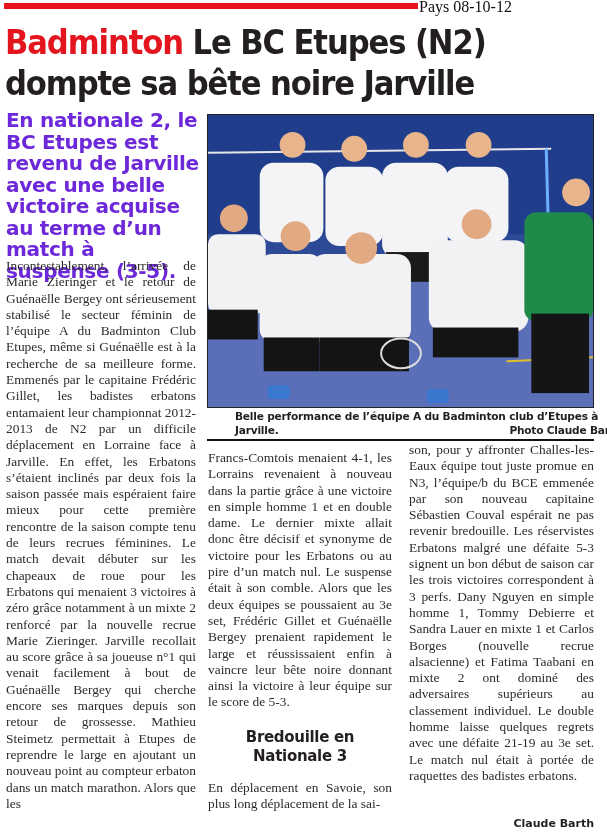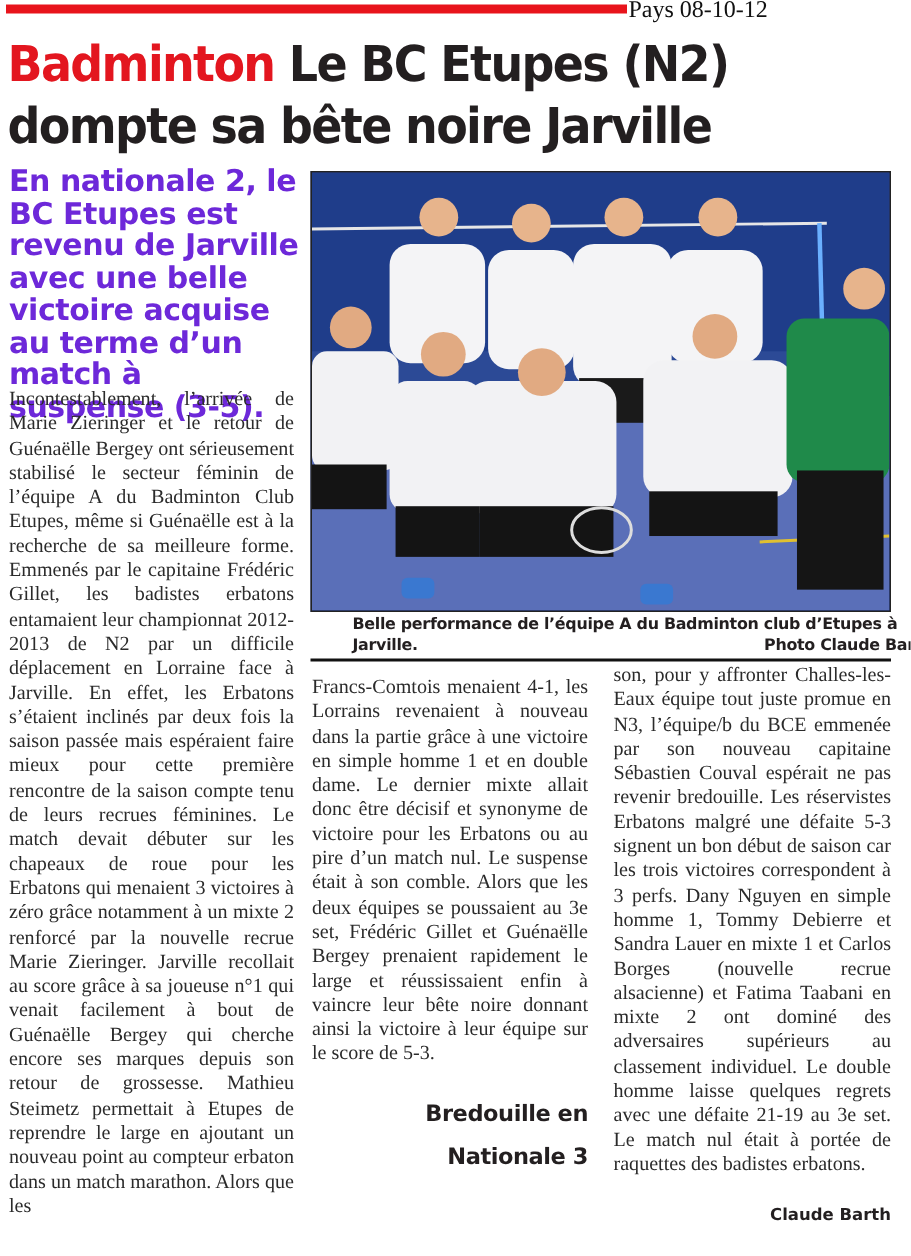--- a/index.html
+++ b/index.html
@@ -13,23 +13,23 @@
     .headline .kicker { color: #e3161f; }
 
     .lede { position: absolute; left: 6px; top: 110px; width: 196px; font-family: "DejaVu Sans", sans-serif; font-weight: bold; font-size: 20px; line-height: 21.5px; color: #6d28d9; letter-spacing: -0.3px; }
 
     .col { position: absolute; font-family: "Liberation Serif", serif; font-size: 13.4px; line-height: 16.3px; color: #2b2b2b; text-align: justify; hyphens: manual; }
     .col p { text-align: justify; }
     .col1 { left: 6px; top: 258px; width: 190px; }
     .col2 { left: 208px; top: 450px; width: 184px; }
     .col3 { left: 409px; top: 442px; width: 185px; }
 
-    .subhead { font-family: "DejaVu Sans", sans-serif; font-weight: bold; font-size: 15px; line-height: 29px; color: #231f20; text-align: right; margin: 17px 0 14px 0; letter-spacing: -0.3px; }
+    .subhead { font-family: "DejaVu Sans", sans-serif; font-weight: bold; font-size: 15px; line-height: 19px; color: #231f20; text-align: center; margin: 17px 0 14px 0; letter-spacing: -0.3px; }
 
-    .byline { font-family: "DejaVu Sans", sans-serif; font-weight: bold; font-size: 11px; text-align: right; margin-top: 18px; color: #231f20; }
+    .byline { font-family: "DejaVu Sans", sans-serif; font-weight: bold; font-size: 11px; text-align: right; margin-top: 32px; color: #231f20; }
 
     .photo { position: absolute; left: 207px; top: 114px; width: 387px; height: 294px; border: 1px solid #222; overflow: hidden; background: #2a3f86; }
     .photo svg { display: block; width: 100%; height: 100%; }
 
     .caption { position: absolute; left: 207px; top: 410px; width: 387px; font-family: "DejaVu Sans", sans-serif; font-weight: bold; font-size: 10.6px; line-height: 13.5px; color: #231f20; letter-spacing: -0.2px; margin-left: 28px; }
     .caption .credit { position: absolute; right: 0; bottom: 0; text-align: right; }
     .caption-rule { position: absolute; left: 207px; top: 439px; width: 387px; height: 2px; background: #111; }
   </style>
 </head>
 <body>
@@ -103,18 +103,19 @@
 </div>
 <div class="caption-rule"></div>
 
 <div class="col col1">
   <p>Incontestablement, l’arrivée de Marie Zieringer et le retour de Guénaëlle Bergey ont sérieusement stabilisé le secteur féminin de l’équipe A du Badminton Club Etupes, même si Guénaëlle est à la recherche de sa meilleure forme. Emmenés par le capitaine Frédéric Gillet, les badistes erbatons entamaient leur championnat 2012-2013 de N2 par un difficile déplacement en Lorraine face à Jarville. En effet, les Erbatons s’étaient inclinés par deux fois la saison passée mais espéraient faire mieux pour cette première rencontre de la saison compte tenu de leurs recrues féminines. Le match devait débuter sur les chapeaux de roue pour les Erbatons qui menaient 3 victoires à zéro grâce notamment à un mixte 2 renforcé par la nouvelle recrue Marie Zieringer. Jarville recollait au score grâce à sa joueuse n°1 qui venait facilement à bout de Guénaëlle Bergey qui cherche encore ses marques depuis son retour de grossesse. Mathieu Steimetz permettait à Etupes de reprendre le large en ajoutant un nouveau point au compteur erbaton dans un match marathon. Alors que les</p>
 </div>
 
 <div class="col col2">
   <p>Francs-Comtois menaient 4-1, les Lorrains revenaient à nouveau dans la partie grâce à une victoire en simple homme 1 et en double dame. Le dernier mixte allait donc être décisif et synonyme de victoire pour les Erbatons ou au pire d’un match nul. Le suspense était à son comble. Alors que les deux équipes se poussaient au 3e set, Frédéric Gillet et Guénaëlle Bergey prenaient rapidement le large et réussissaient enfin à vaincre leur bête noire donnant ainsi la victoire à leur équipe sur le score de 5-3.</p>
   <h2 class="subhead">Bredouille en Nationale 3</h2>
+  <p>En déplacement en Savoie, son plus long déplacement de la sai-</p>
 </div>
 
 <div class="col col3">
   <p>son, pour y affronter Challes-les-Eaux équipe tout juste promue en N3, l’équipe/b du BCE emmenée par son nouveau capitaine Sébastien Couval espérait ne pas revenir bredouille. Les réservistes Erbatons malgré une défaite 5-3 signent un bon début de saison car les trois victoires correspondent à 3 perfs. Dany Nguyen en simple homme 1, Tommy Debierre et Sandra Lauer en mixte 1 et Carlos Borges (nouvelle recrue alsacienne) et Fatima Taabani en mixte 2 ont dominé des adversaires supérieurs au classement individuel. Le double homme laisse quelques regrets avec une défaite 21-19 au 3e set. Le match nul était à portée de raquettes des badistes erbatons.</p>
   <div class="byline">Claude Barth</div>
 </div>
 
 </body></html>

